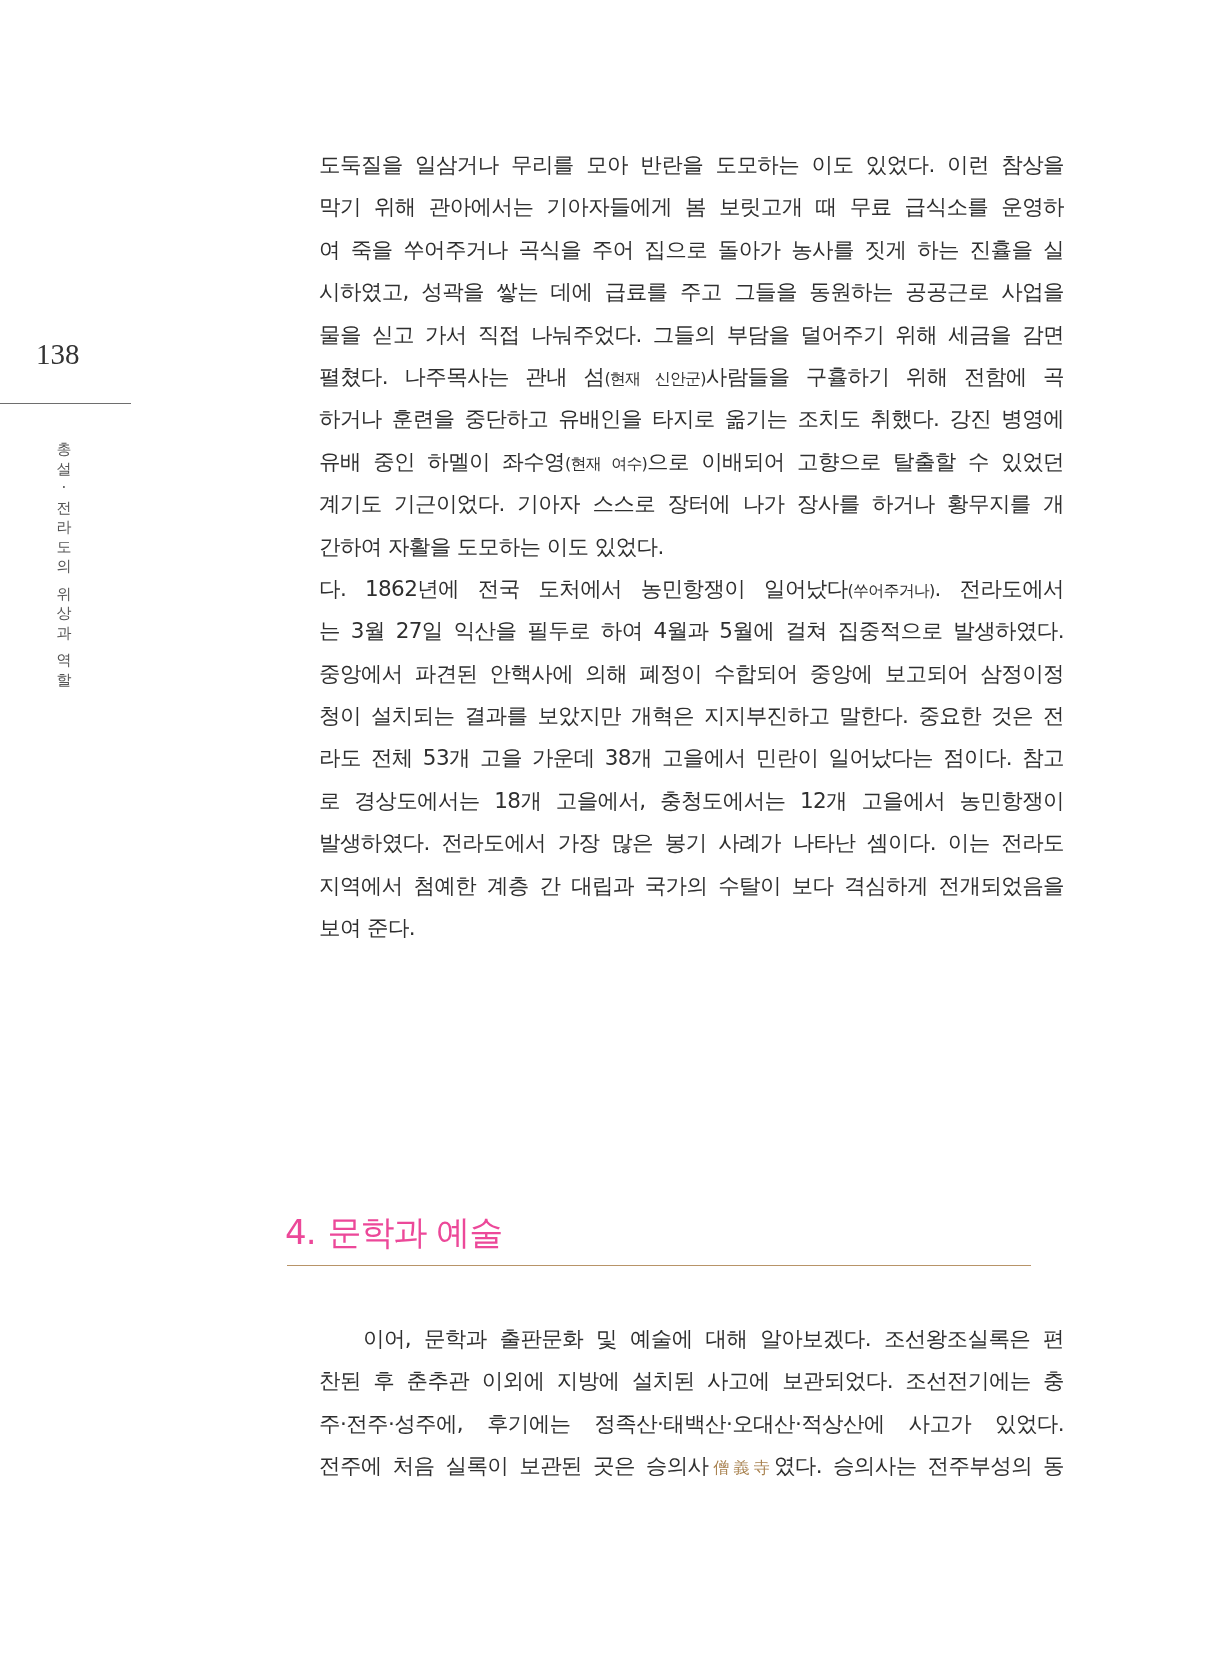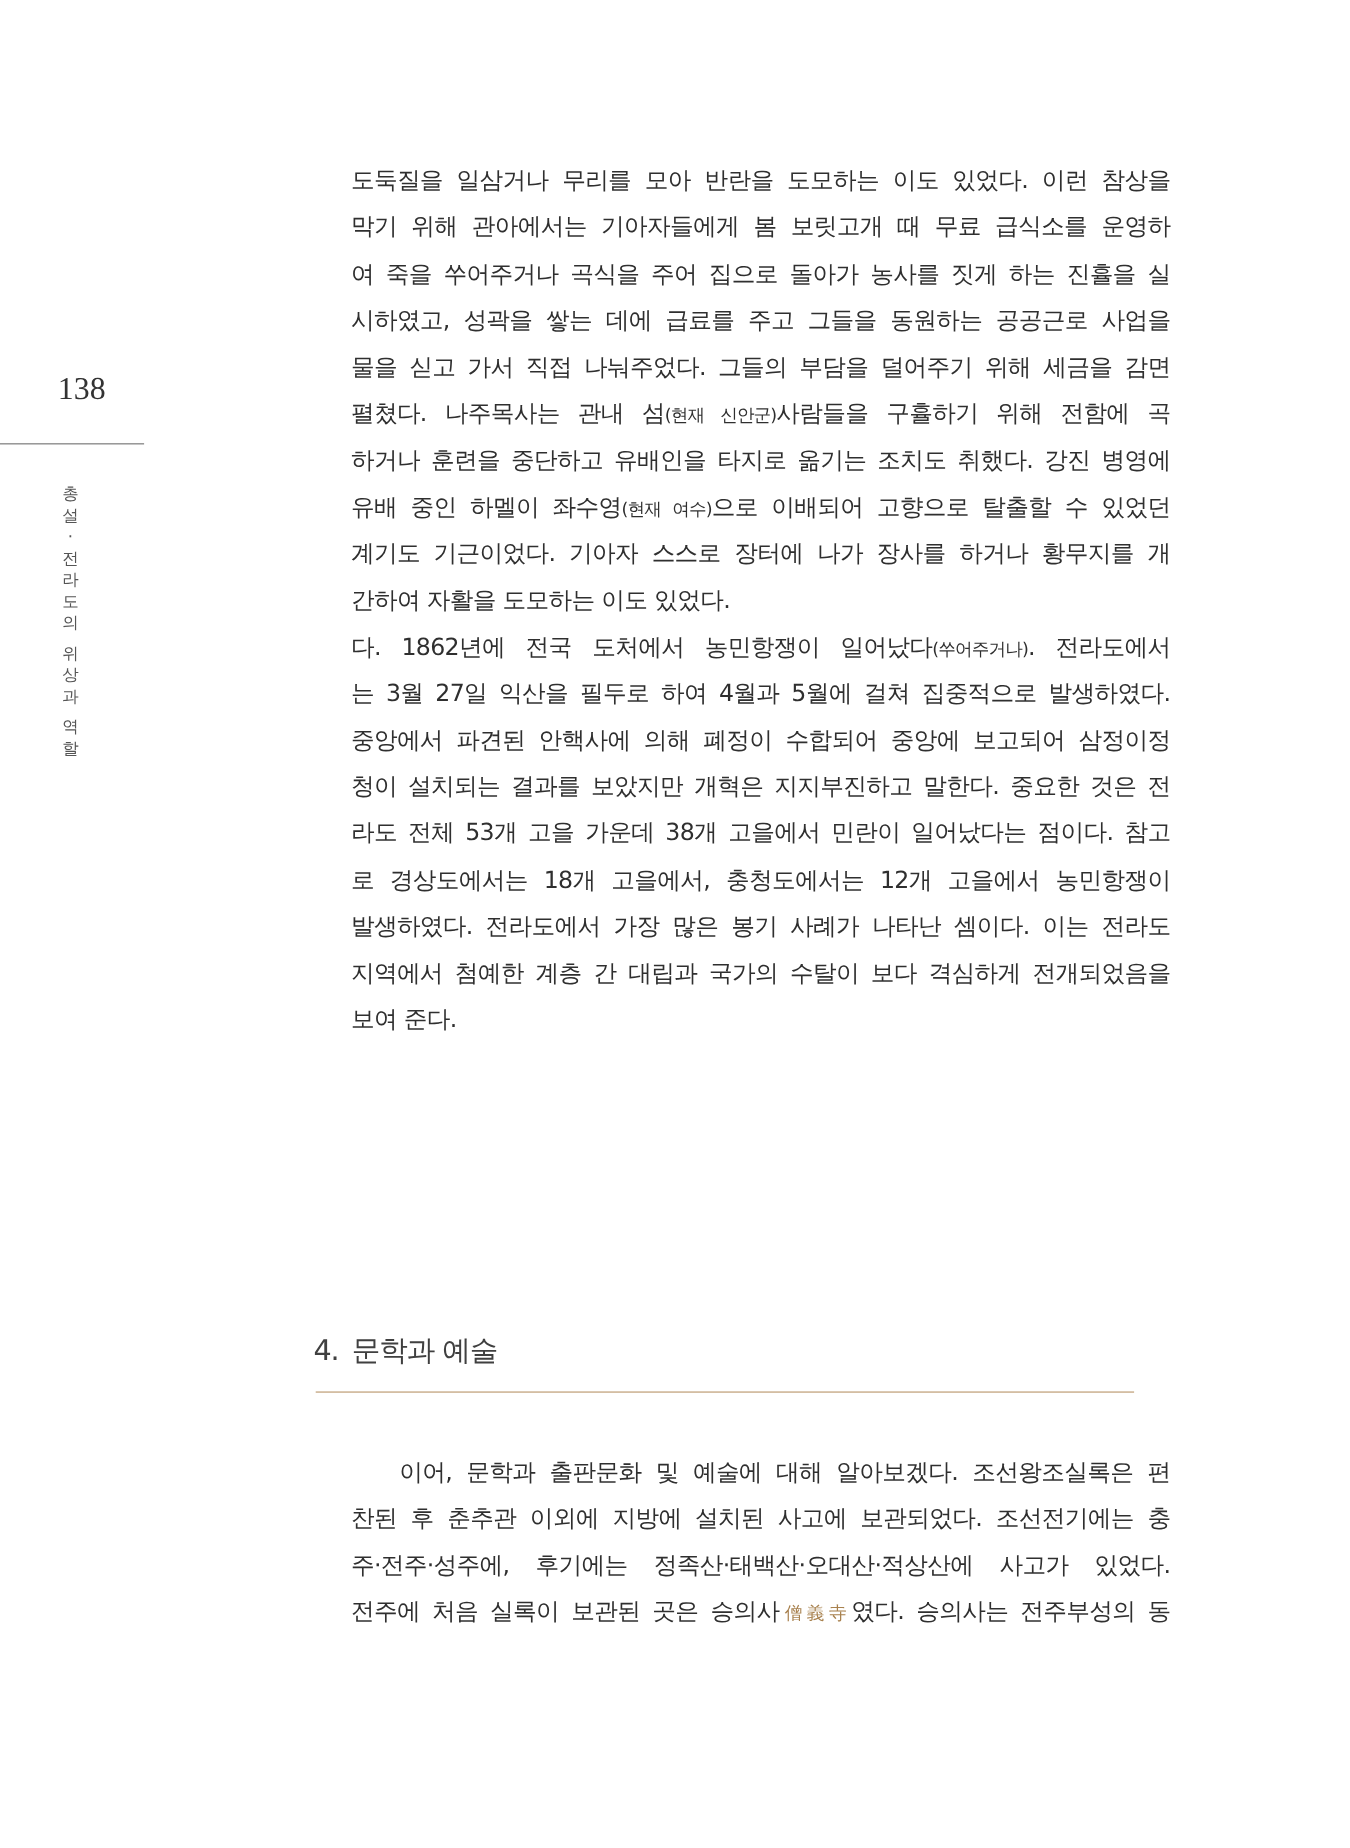--- a/index.html
+++ b/index.html
@@ -1,34 +1,34 @@
 <!DOCTYPE html>
 <html><head>
 <meta charset="utf-8">
 <style>
   html, body { margin: 0; padding: 0; background: #ffffff; }
   body { width: 1227px; height: 1680px; position: relative; overflow: hidden;
          font-family: "DejaVu Serif", "Liberation Serif", serif; color: #333333; }
-  .page-number { position: absolute; left: 36px; top: 338px; width: 60px; text-align: right;
+  .page-number { position: absolute; left: 36px; top: 338px; width: 60px; text-align: left;
                  font-family: "Liberation Serif", serif; font-size: 29px; color: #333; }
   .side-rule { position: absolute; left: 0; top: 403px; width: 131px; height: 0; border-top: 1.4px solid #6e6e6e; }
   .side-title { position: absolute; left: 53px; top: 440px; width: 22px;
                 font-family: "DejaVu Sans", sans-serif; font-size: 15px; line-height: 19.5px;
                 color: #555; text-align: center; word-break: break-all; }
   .side-title span { display: block; }
   .body-text { position: absolute; left: 287px; width: 745px;
                font-family: "DejaVu Sans", sans-serif; font-size: 21.5px; line-height: 42.4px;
                color: #2f2f2f; letter-spacing: -0.6px; margin-left: 32px; }
   .line { display: block; white-space: nowrap; text-align: justify; text-align-last: justify; height: 42.4px; }
   .line.last { text-align-last: left; }
   .indent { padding-left: 44px; }
   .small { font-size: 16px; letter-spacing: -0.8px; }
   .hanja { font-size: 16px; color: #a8814e; }
   .section-heading { position: absolute; left: 285px; top: 1210px;
-                     font-family: "DejaVu Sans", sans-serif; font-size: 26px; color: #404040; letter-spacing: -1px; }
+                     font-family: "DejaVu Sans", sans-serif; font-size: 34px; color: #ec4899; letter-spacing: -1px; }
   .section-heading .num { margin-right: 12px; }
   .section-rule { position: absolute; left: 287px; top: 1265px; width: 744px; height: 0; border-top: 1.6px solid #b89468; }
 </style>
 </head>
 <body>
 
 <div class="page-number">138</div>
 <div class="side-rule"></div>
 <div class="side-title">
   <span>총</span>

